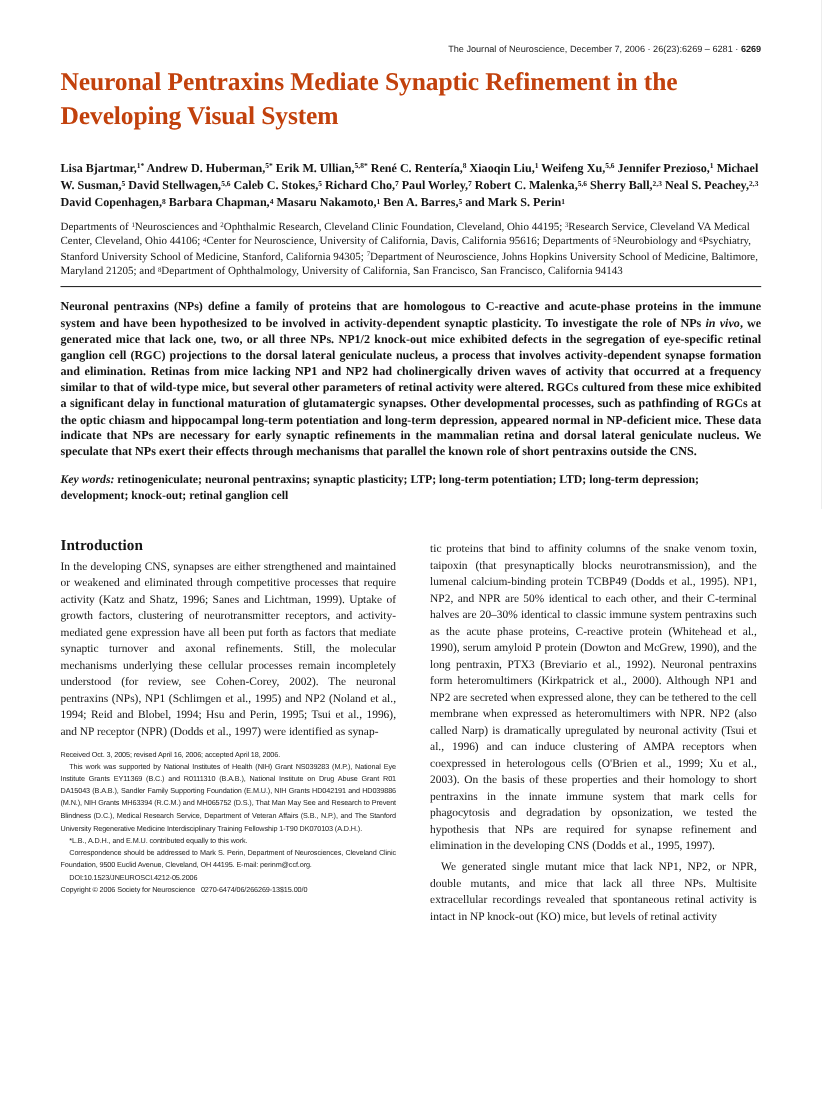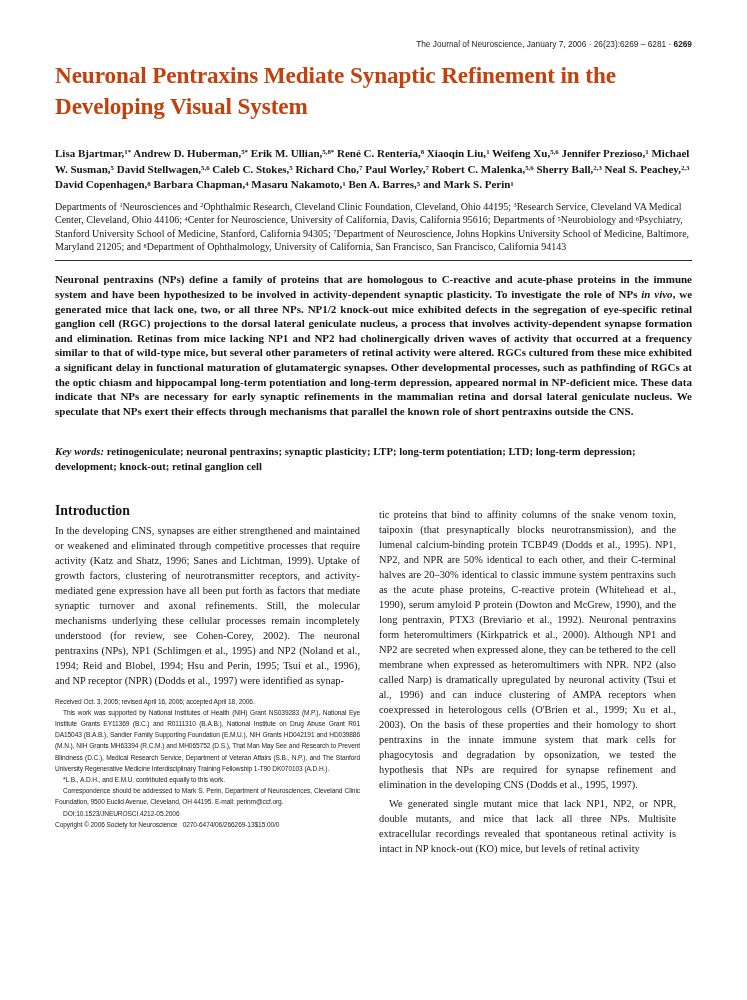--- a/index.html
+++ b/index.html
@@ -15,22 +15,22 @@
   .running-head .pg{font-weight:700;margin-top:20px;}
   .section-label{margin-top:57px;font-weight:700;font-size:11.5px;}
   .title{
     margin:11px 0 0 0;font-size:23.2px;line-height:31px;font-weight:700;
     letter-spacing:-0.1px;color:#c2410c;
   }
   .authors{margin-top:24px;font-weight:700;font-size:11px;line-height:15.6px;text-align:left;}
   .affiliations{margin-top:7px;font-size:10px;line-height:13.4px;text-align:left;}
   .abstract-rule{margin:7px 0 0 0;border:none;border-top:1.3px solid #2a2a2a;height:0;}
   .abstract{margin-top:11px;font-weight:700;font-size:11px;line-height:14.6px;text-align:justify;}
-  .keywords{margin-top:26px;font-weight:700;font-size:10.7px;line-height:14.6px;text-align:left;}
-  .columns{display:flex;gap:15px;margin-top:29px;}
+  .keywords{margin-top:11px;font-weight:700;font-size:10.7px;line-height:14.6px;text-align:left;}
+  .columns{display:flex;gap:27px;margin-top:29px;}
   .col{width:305px;box-sizing:border-box;}
   .intro-heading{margin:0 0 4px 0;font-size:13.8px;font-weight:700;}
   .body-text{font-size:10.4px;line-height:15px;text-align:justify;margin:0;}
   .body-paras p{font-size:10.4px;line-height:15px;text-align:justify;margin:4px;}
   .body-paras p.indent{text-indent:10px;}
   .footnotes{
     margin-top:8px;font-family:"Liberation Sans",sans-serif;
     font-size:6.6px;line-height:11.2px;letter-spacing:-0.1px;
     text-align:justify;color:#222;
   }
@@ -38,21 +38,21 @@
   .footnotes p.indent{text-indent:8px;}
   sup{font-size:62%;vertical-align:baseline;position:relative;top:-0.38em;line-height:0;}
   i{font-style:italic;}
 </style>
 </head>
 <body>
 
 <div class="page">
 
   <div class="running-head">
-    <span>The Journal of Neuroscience, January 7, 2006 · 26(23):6269 – 6281 · </span><span class="pg">6269</span>
+    <span>The Journal of Neuroscience, December 7, 2006 · 26(23):6269 – 6281 · </span><span class="pg">6269</span>
   </div>
 
 
   <h1 class="title">Neuronal Pentraxins Mediate Synaptic Refinement in the Developing Visual System</h1>
 
   <div class="authors">Lisa Bjartmar,<sup>1*</sup> Andrew D. Huberman,<sup>5*</sup> Erik M. Ullian,<sup>5,8*</sup> René C. Rentería,<sup>8</sup> Xiaoqin Liu,<sup>1</sup> Weifeng Xu,<sup>5,6</sup> Jennifer Prezioso,<sup>1</sup> Michael W. Susman,<sup>5</sup> David Stellwagen,<sup>5,6</sup> Caleb C. Stokes,<sup>5</sup> Richard Cho,<sup>7</sup> Paul Worley,<sup>7</sup> Robert C. Malenka,<sup>5,6</sup> Sherry Ball,<sup>2,3</sup> Neal S. Peachey,<sup>2,3</sup> David Copenhagen,<sup>8</sup> Barbara Chapman,<sup>4</sup> Masaru Nakamoto,<sup>1</sup> Ben A. Barres,<sup>5</sup> and Mark S. Perin<sup>1</sup></div>
 
   <div class="affiliations">Departments of <sup>1</sup>Neurosciences and <sup>2</sup>Ophthalmic Research, Cleveland Clinic Foundation, Cleveland, Ohio 44195; <sup>3</sup>Research Service, Cleveland VA Medical Center, Cleveland, Ohio 44106; <sup>4</sup>Center for Neuroscience, University of California, Davis, California 95616; Departments of <sup>5</sup>Neurobiology and <sup>6</sup>Psychiatry, Stanford University School of Medicine, Stanford, California 94305; <sup>7</sup>Department of Neuroscience, Johns Hopkins University School of Medicine, Baltimore, Maryland 21205; and <sup>8</sup>Department of Ophthalmology, University of California, San Francisco, San Francisco, California 94143</div>
 
   <hr class="abstract-rule">

